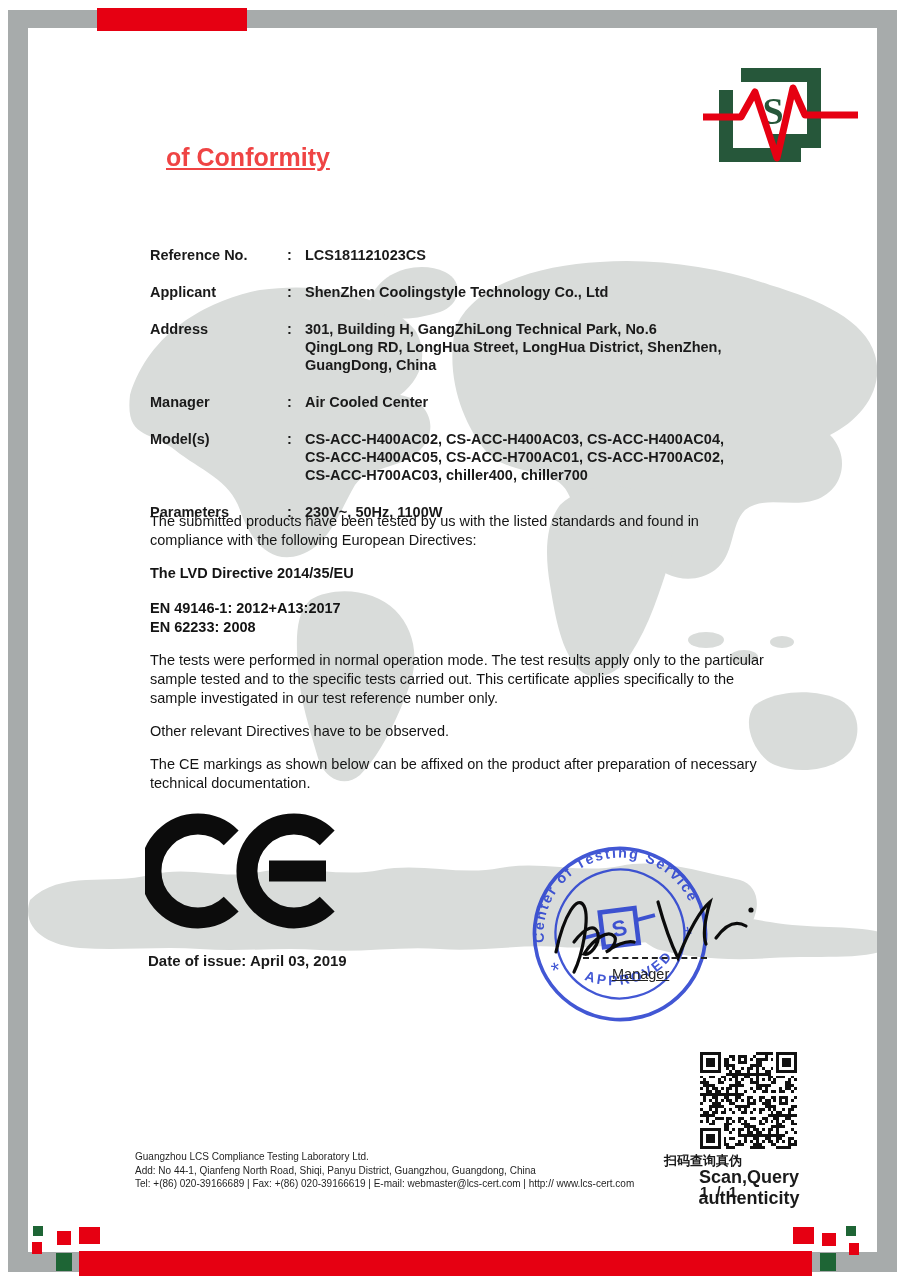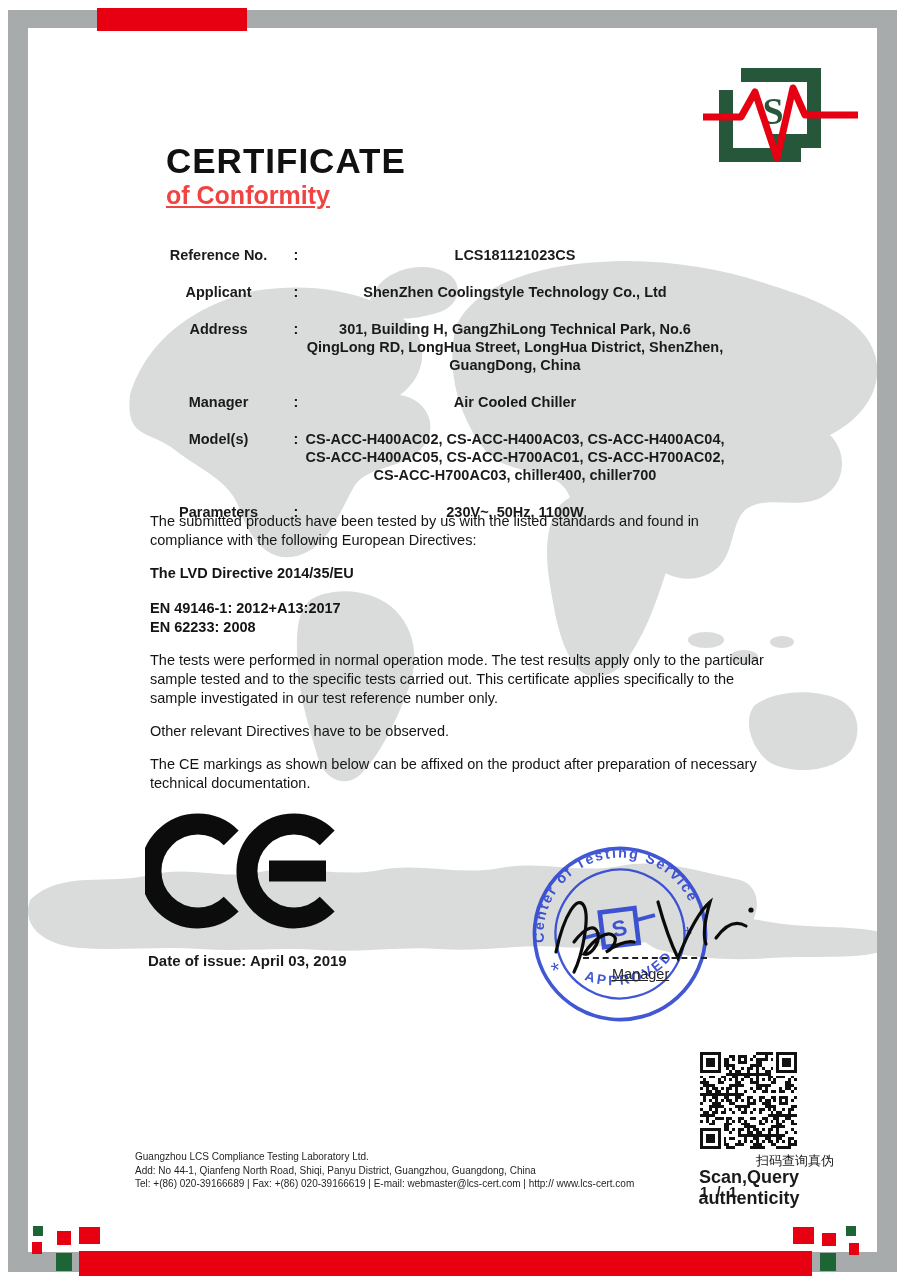--- a/index.html
+++ b/index.html
@@ -9,39 +9,39 @@
   
   .frame{background:#a7abab;z-index:2;}
   .accent{z-index:3;}
   
   #watermark{position:absolute;left:0;top:0;z-index:1;}
   
   .z{z-index:4;}
   #title-block{left:166px;top:142px;}
   #title-main{font-size:35px;font-weight:bold;letter-spacing:1px;line-height:38px;color:#111;}
   #title-sub{font-size:25px;font-weight:bold;line-height:30px;color:#ef4444;text-decoration:underline;}
-  #fields{left:150px;top:246px;width:575px;text-align:center;}
+  #fields{left:150px;top:246px;width:575px;}
   .field-row{display:flex;margin-bottom:19px;font-size:14.5px;font-weight:bold;line-height:18px;}
   .field-label{width:137px;flex:0 0 137px;}
   .field-colon{width:18px;flex:0 0 18px;}
   .field-value{flex:1;}
   .row-parameters{margin-top:9px;}
   #body-text{left:150px;top:512px;width:614px;font-size:14.5px;line-height:19px;color:#141414;}
   #body-text p{margin:0 0 14px 0;}
   .bold{font-weight:bold;}
   #standards div{line-height:19px;}
   #standards{margin-bottom:14px;font-weight:bold;}
   #date-issue{left:148px;top:952px;font-size:15px;font-weight:bold;}
   #manager-label{left:612px;top:966px;font-size:14.5px;color:#222;text-decoration:underline;}
   #sig-dash{left:583px;top:957px;width:124px;border-top:2px dashed #222;height:0;}
   #stamp-wrap{left:528px;top:842px;width:184px;height:184px;transform:rotate(-15deg);opacity:.88;}
   #signature{left:538px;top:872px;width:230px;height:120px;}
   #footer{left:135px;top:1150px;width:620px;font-size:10px;line-height:13.5px;color:#1f1f1f;}
   #qr-block{left:700px;top:1052px;width:97px;}
-  #qr-caption-zh{left:664px;top:1152px;width:170px;text-align:right;font-size:13px;font-weight:normal;}
+  #qr-caption-zh{left:664px;top:1152px;width:170px;text-align:left;font-size:13px;font-weight:bold;}
   #qr-caption-en{left:664px;top:1167px;width:170px;text-align:center;font-size:18px;font-weight:bold;}
   #page-number{left:700px;top:1183px;width:100px;font-size:15px;font-weight:bold;letter-spacing:2px;}
   .sq{position:absolute;z-index:4;}
 </style>
 </head>
 <body>
 
 <div id="page">
 
   <svg id="watermark" width="904" height="1280" viewBox="0 0 904 1280">
@@ -87,21 +87,20 @@
       <rect x="38" y="8" width="80" height="14"></rect>
       <rect x="104" y="8" width="14" height="80"></rect>
       <rect x="68" y="74" width="50" height="14"></rect>
     </g>
     <rect x="43" y="30" width="53" height="37" fill="#ffffff"></rect>
     <text x="70" y="64" font-family="Liberation Serif, serif" font-size="38" font-weight="bold" fill="#26573a" text-anchor="middle">S</text>
     <polyline points="0,57 38,57 52,32 74,98 90,28 102,55 155,55" fill="none" stroke="#e60012" stroke-width="7" stroke-linejoin="round" stroke-linecap="butt"></polyline>
   </svg>
 
   <div class="abs z" id="title-block">
-    <div id="title-main">CERTIFICATE</div>
     <div id="title-sub">of Conformity</div>
   </div>
 
   <div class="abs z" id="fields">
     <div class="field-row">
       <span class="field-label">Reference No.</span>
       <span class="field-colon">:</span>
       <span class="field-value">LCS181121023CS</span>
     </div>
     <div class="field-row">
@@ -110,21 +109,21 @@
       <span class="field-value">ShenZhen Coolingstyle Technology Co., Ltd</span>
     </div>
     <div class="field-row">
       <span class="field-label">Address</span>
       <span class="field-colon">:</span>
       <span class="field-value">301, Building H, GangZhiLong Technical Park, No.6 QingLong RD, LongHua Street, LongHua District, ShenZhen, GuangDong, China</span>
     </div>
     <div class="field-row">
       <span class="field-label">Manager</span>
       <span class="field-colon">:</span>
-      <span class="field-value">Air Cooled Chiller</span>
+      <span class="field-value">Air Cooled Center</span>
     </div>
     <div class="field-row">
       <span class="field-label">Model(s)</span>
       <span class="field-colon">:</span>
       <span class="field-value">CS-ACC-H400AC02, CS-ACC-H400AC03, CS-ACC-H400AC04, CS-ACC-H400AC05, CS-ACC-H700AC01, CS-ACC-H700AC02, CS-ACC-H700AC03, chiller400, chiller700</span>
     </div>
     <div class="field-row row-parameters">
       <span class="field-label">Parameters</span>
       <span class="field-colon">:</span>
       <span class="field-value">230V~, 50Hz, 1100W</span>

